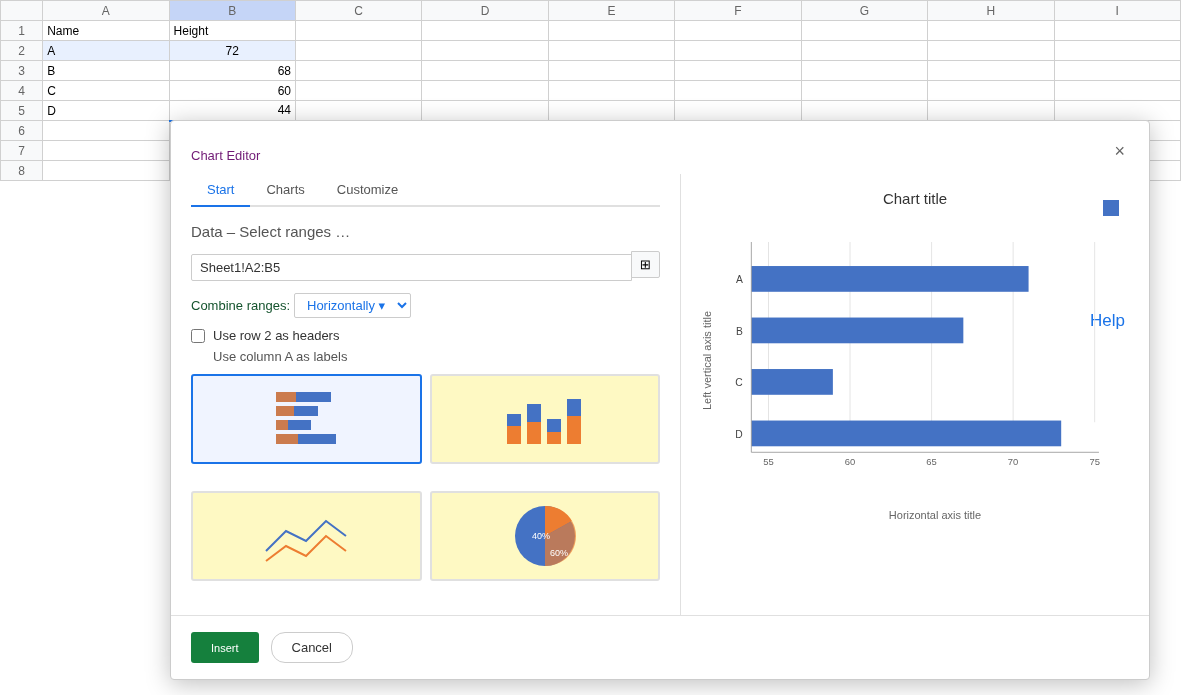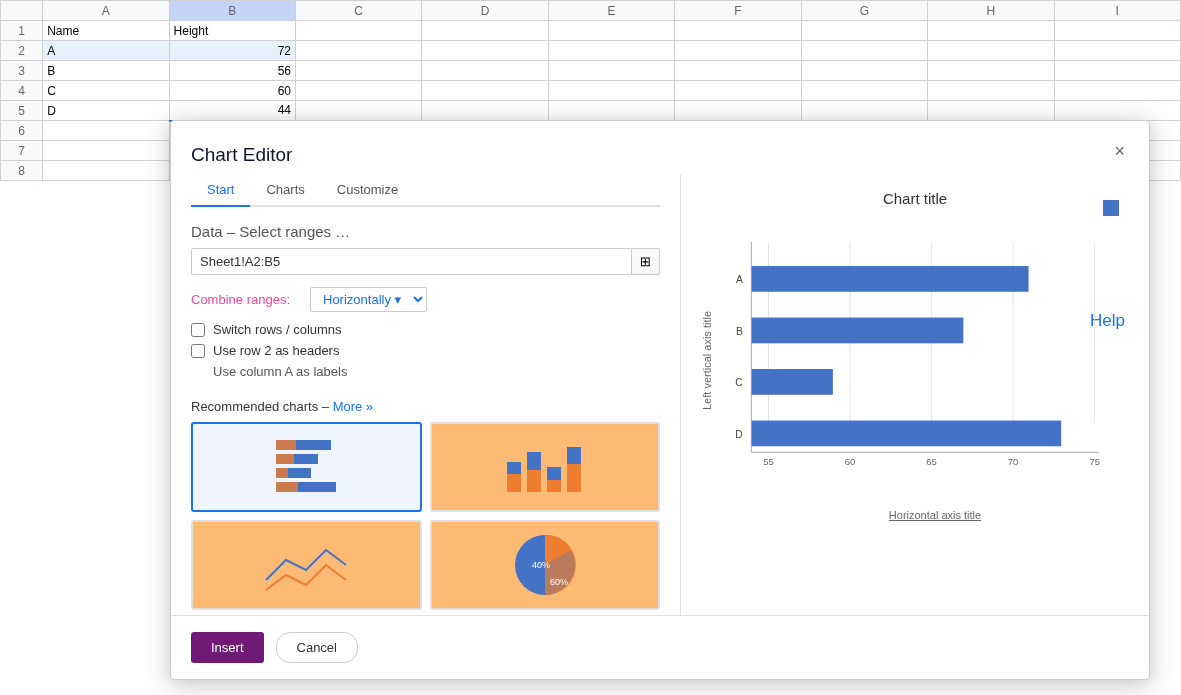--- a/index.html
+++ b/index.html
@@ -41,21 +41,21 @@
       display: flex;
       flex-direction: column;
     }
 
     .modal-header {
       display: flex;
       align-items: center;
       padding: 16px 20px 8px 20px;
       justify-content: space-between;
     }
-    .modal-title { font-size: 19px; font-weight: 400; color: #0f172a; margin-top: 7px; }
+    .modal-title { font-size: 13px; font-weight: 400; color: #701a75; margin-top: 7px; }
     .close-btn {
       background: none;
       border: none;
       font-size: 18px;
       cursor: pointer;
       color: #666;
       padding: 4px;
     }
 
     .modal-body {
@@ -109,39 +109,40 @@
       align-items: center;
       margin-bottom: 12px;
     }
     .range-input {
       flex: 1;
       border: 1px solid #ccc;
       padding: 5px 8px;
       font-size: 13px;
       border-radius: 2px;
       color: #333;
+      margin-top: 6px;
     }
     .grid-icon-btn {
       border: 1px solid #ccc;
       background: #f8f9fa;
       padding: 5px 8px;
       cursor: pointer;
       margin-left: -1px;
       border-radius: 0 2px 2px 0;
       display: flex;
       align-items: center;
     }
 
     .combine-row {
       display: flex;
       align-items: center;
       margin-bottom: 10px;
       font-size: 13px;
     }
-    .combine-label { color: #ec4899; margin-right: 20px; }
+    .combine-label { color: #14532d; margin-right: 4px; }
     .combine-select {
       border: 1px solid #ccc;
       padding: 3px 8px;
       font-size: 13px;
       background: #fff;
       cursor: pointer;
       border-radius: 2px;
       color: #1a73e8;
     }
 
@@ -170,38 +171,38 @@
       flex: 1;
     }
     .chart-thumb {
       border: 2px solid #e0e0e0;
       border-radius: 3px;
       display: flex;
       align-items: center;
       justify-content: center;
       cursor: pointer;
       padding: 8px;
-      background: #fdba74;
+      background: #fef9c3;
       height: 90px;
     }
     .chart-thumb.selected { border-color: #1a73e8; background: #f0f4ff; }
 
     
     .action-row {
       display: flex;
       gap: 12px;
       padding: 16px 20px;
       border-top: 1px solid #e0e0e0;
     }
     .btn-insert {
-      background: #701a75;
+      background: #15803d;
       color: #fff;
       border: none;
       padding: 7px 20px;
-      font-size: 13px;
+      font-size: 11px;
       border-radius: 3px;
       cursor: pointer;
     }
     .btn-cancel {
       background: #fff;
       color: #333;
       border: 1px solid #ccc;
       padding: 7px 20px;
       font-size: 13px;
       border-radius: 14px;
@@ -283,33 +284,33 @@
         <td></td>
         <td></td>
         <td></td>
         <td></td>
         <td></td>
         <td></td>
       </tr>
       <tr>
         <td class="row-header">2</td>
         <td class="selected-cell">A</td>
-        <td class="selected-cell data-right" style="text-align:right">72</td>
+        <td class="selected-cell data-right" style="text-align:center">72</td>
         <td></td>
         <td></td>
         <td></td>
         <td></td>
         <td></td>
         <td></td>
         <td></td>
       </tr>
       <tr>
         <td class="row-header">3</td>
         <td>B</td>
-        <td style="text-align:right">56</td>
+        <td style="text-align:right">68</td>
         <td></td>
         <td></td>
         <td></td>
         <td></td>
         <td></td>
         <td></td>
         <td></td>
       </tr>
       <tr>
         <td class="row-header">4</td>
@@ -406,37 +407,28 @@
         </button>
       </div>
 
       <div class="combine-row">
         <span class="combine-label">Combine ranges:</span>
         <select class="combine-select">
           <option>Horizontally ▾</option>
         </select>
       </div>
 
-      <label class="checkbox-row">
-        <input type="checkbox" style="">
-        <span>Switch rows / columns</span>
-      </label>
       <label class="checkbox-row">
         <input type="checkbox" style="">
         <span>Use row 2 as headers</span>
       </label>
       <div class="indent-row">
         <span>Use column A as labels</span>
       </div>
 
-      <div class="rec-label">
-        <span>Recommended charts</span>
-        <span> – </span>
-        <a>More »</a>
-      </div>
 
       <div class="chart-thumbs">
 
         <div class="chart-thumb selected">
           <svg width="100" height="70" viewBox="0 0 100 70">
 
             <rect x="20" y="8" width="55" height="10" fill="#4472c4"></rect>
             <rect x="20" y="8" width="20" height="10" fill="#ed7d31" opacity="0.8"></rect>
             <rect x="20" y="22" width="42" height="10" fill="#4472c4"></rect>
             <rect x="20" y="22" width="18" height="10" fill="#ed7d31" opacity="0.8"></rect>
@@ -517,21 +509,21 @@
 
               <text x="60" y="270" text-anchor="middle" font-size="11" fill="#666">55</text>
               <text x="155" y="270" text-anchor="middle" font-size="11" fill="#666">60</text>
               <text x="250" y="270" text-anchor="middle" font-size="11" fill="#666">65</text>
               <text x="345" y="270" text-anchor="middle" font-size="11" fill="#666">70</text>
               <text x="440" y="270" text-anchor="middle" font-size="11" fill="#666">75</text>
             </svg>
           </div>
         </div>
 
-        <div class="x-axis-title" style="padding-left:40px;text-decoration:underline;">Horizontal axis title</div>
+        <div class="x-axis-title" style="padding-left:40px;">Horizontal axis title</div>
       </div>
     </div>
   </div>
 
   <div class="action-row">
     <button class="btn-insert">Insert</button>
     <button class="btn-cancel">Cancel</button>
   </div>
 </div>
 

